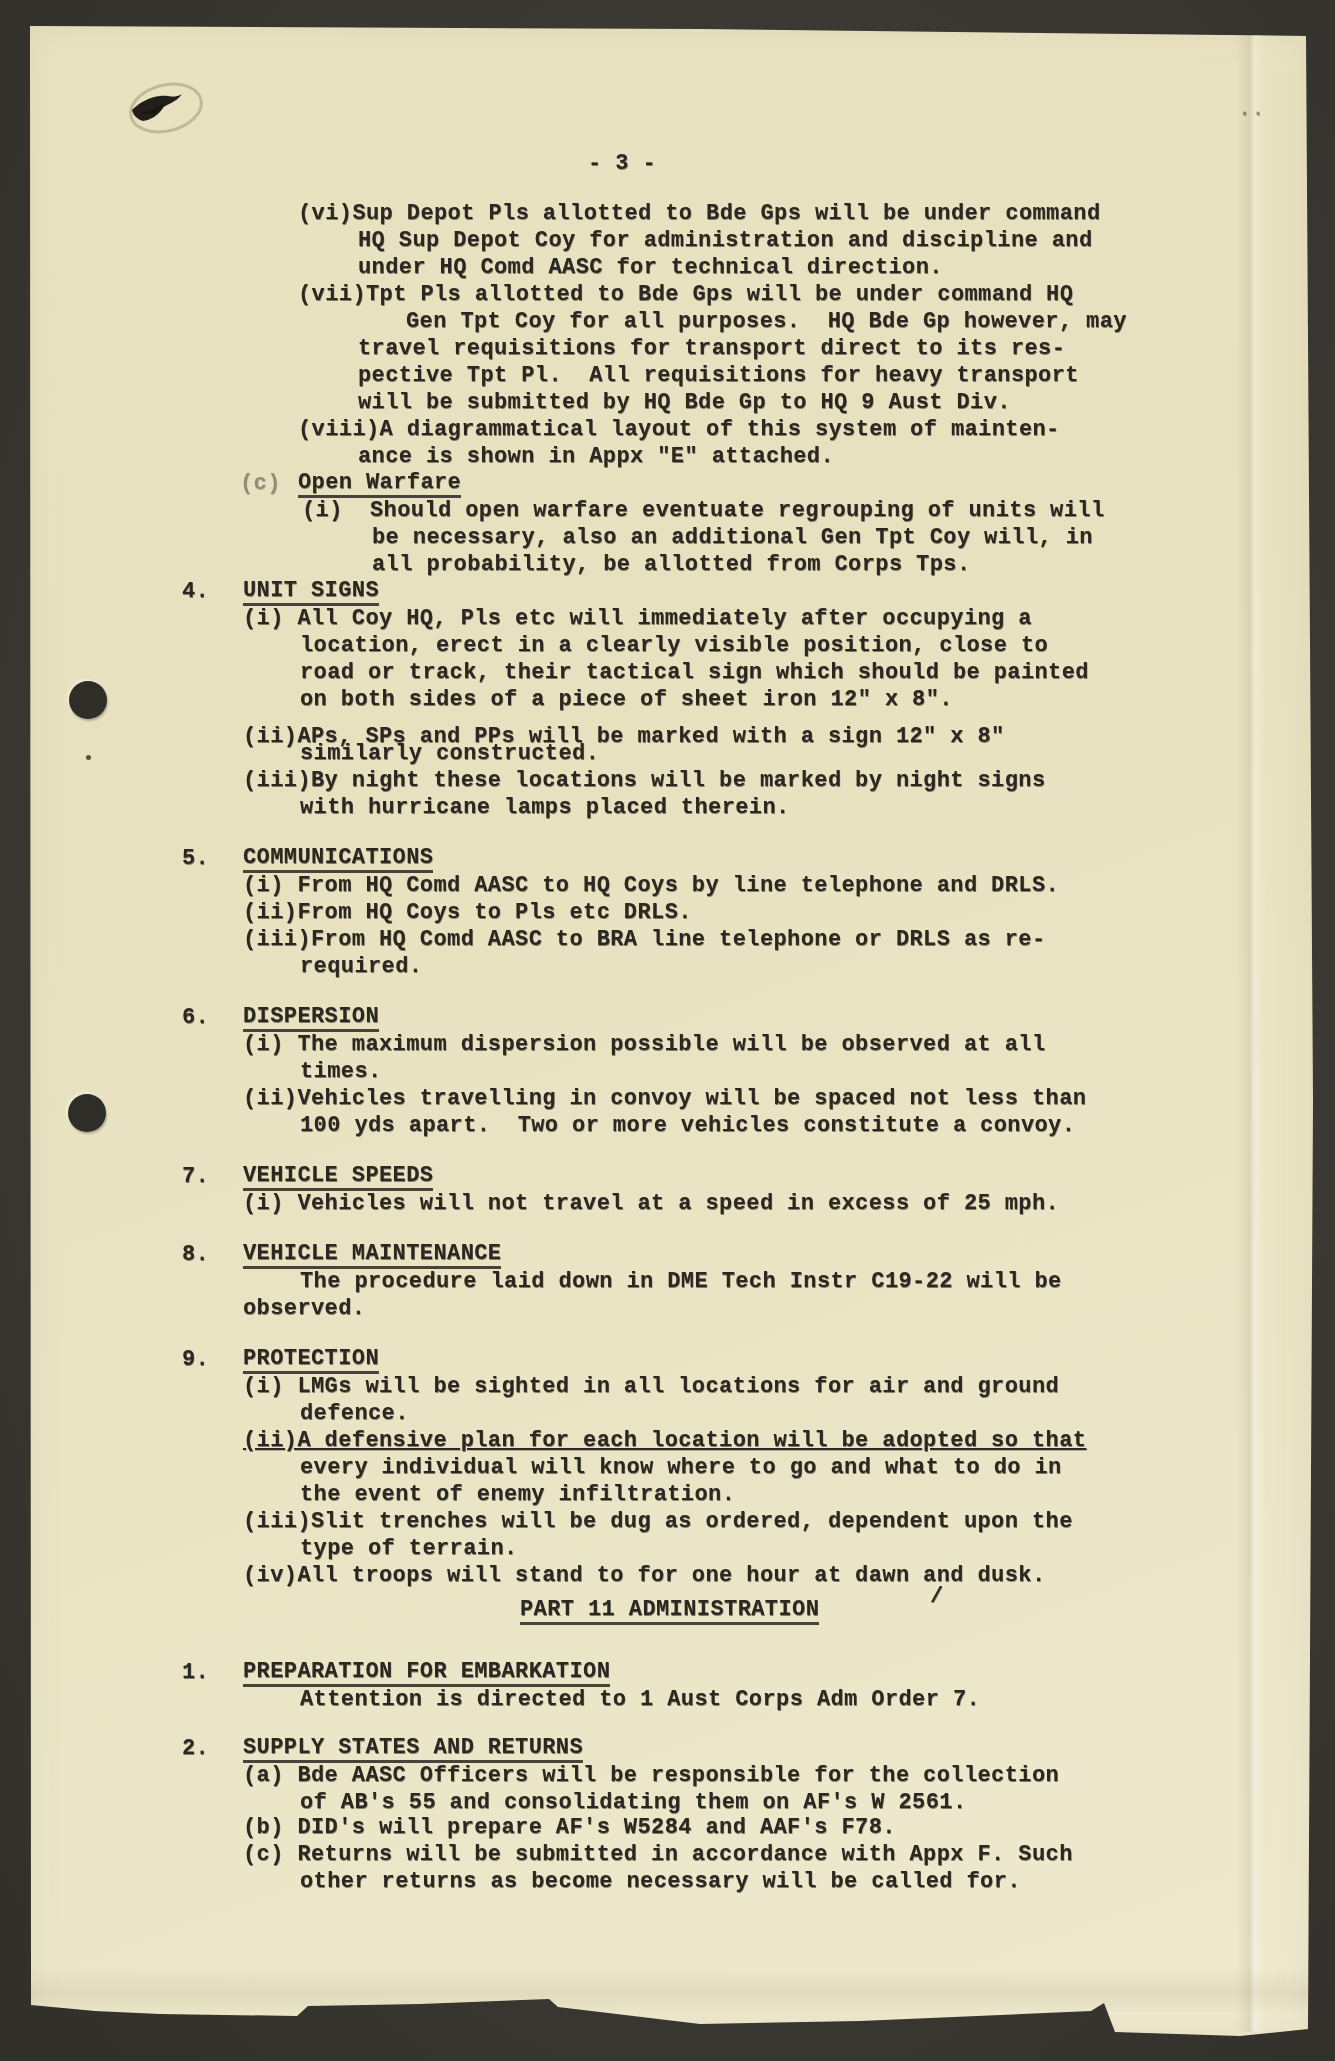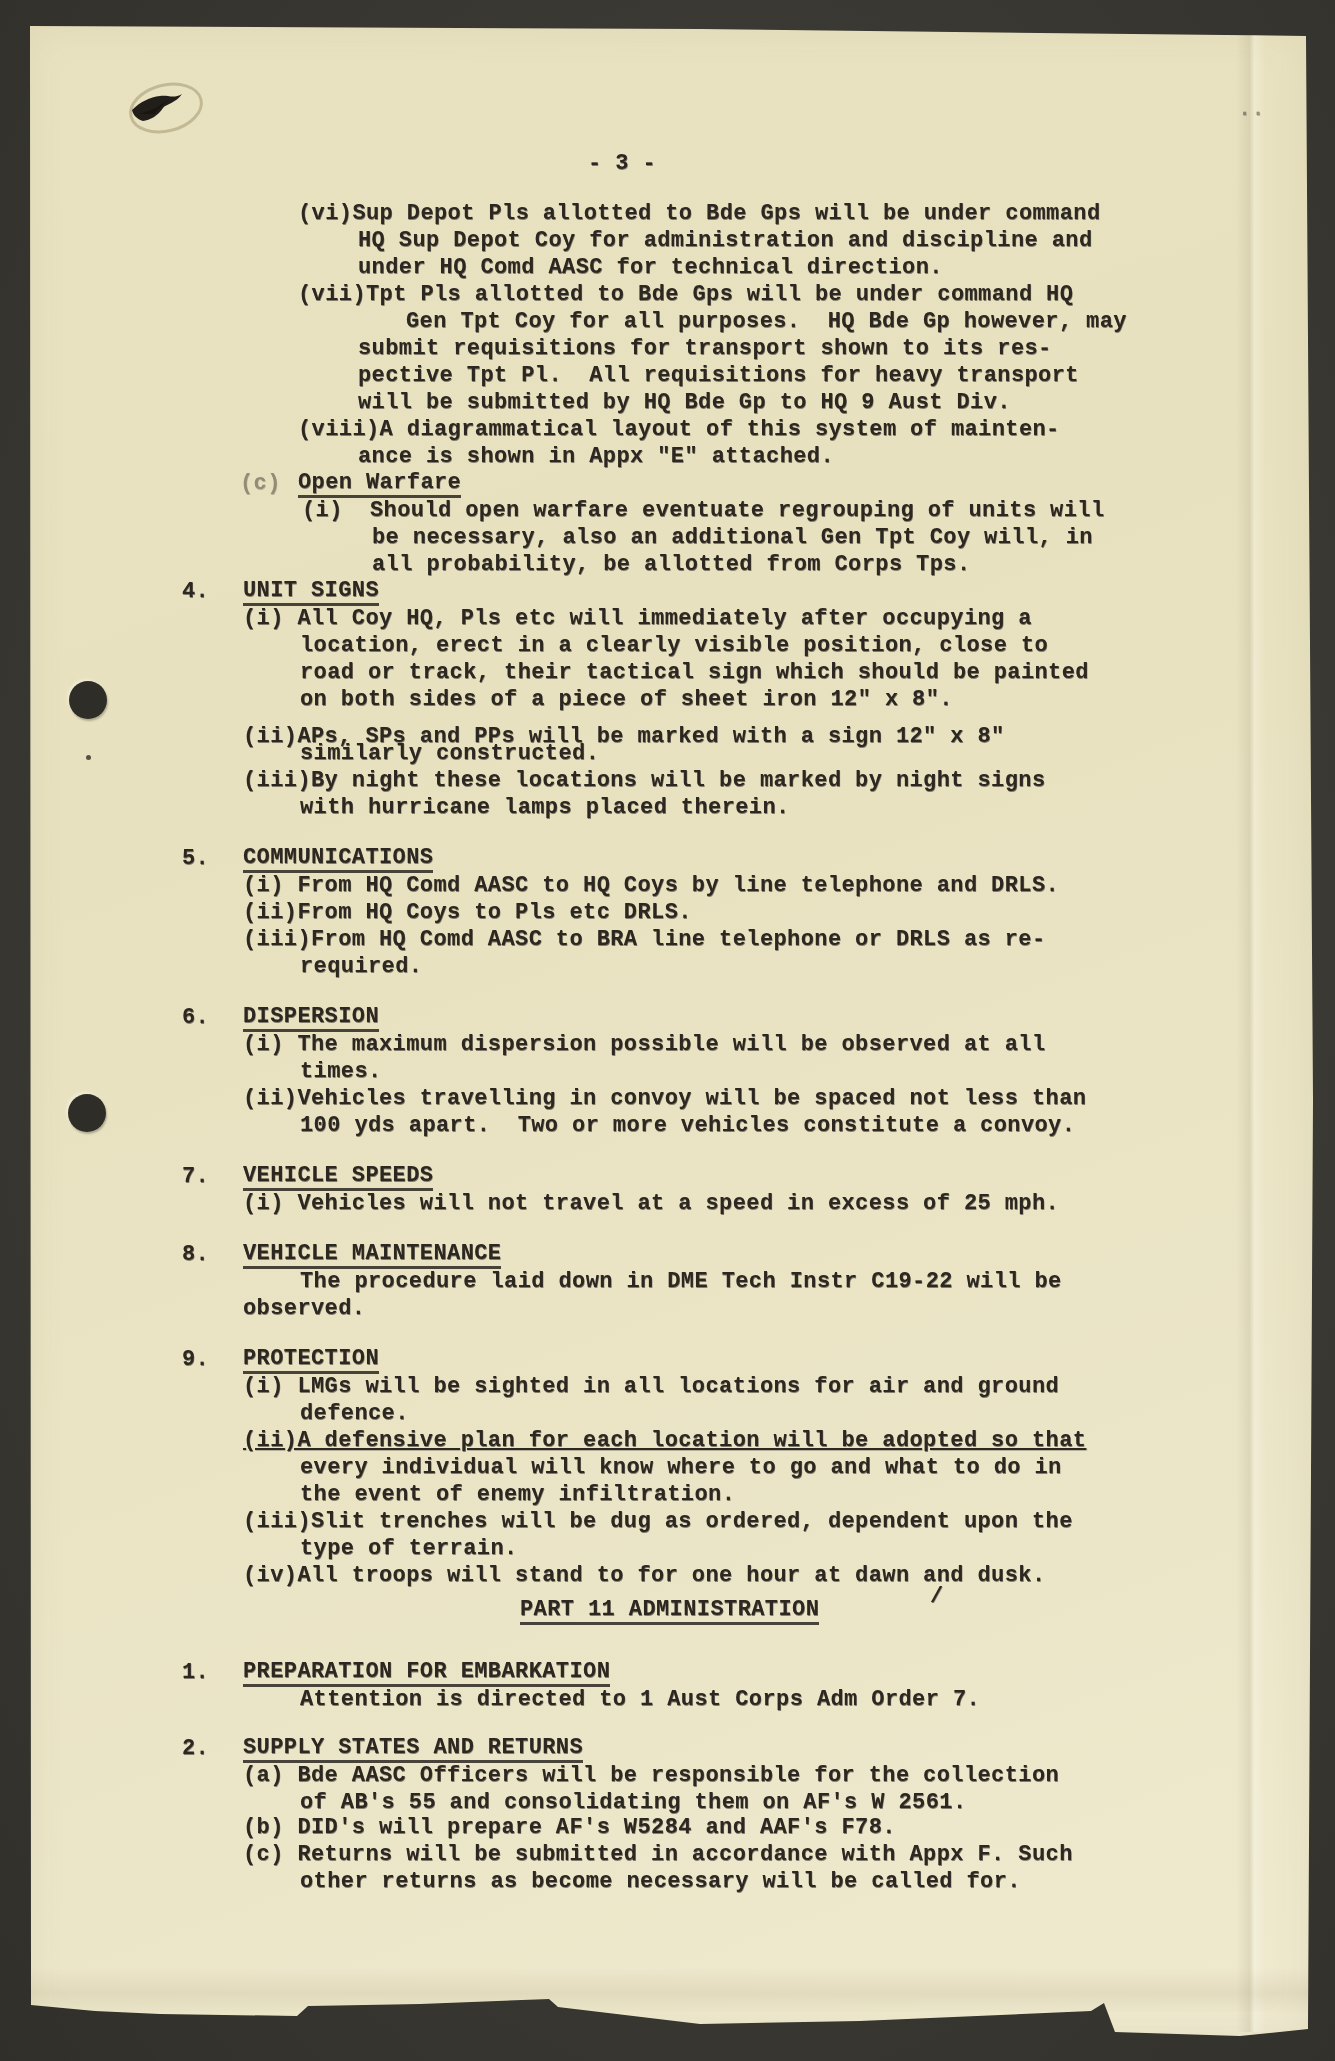--- a/index.html
+++ b/index.html
@@ -71,21 +71,21 @@
         <div class="tline" style="top: 254px;">
           <span class="" style="left: 358px;">under HQ Comd AASC for technical direction.</span>
         </div>
         <div class="tline" style="top: 281px;">
           <span class="" style="left: 298px;">(vii)Tpt Pls allotted to Bde Gps will be under command HQ</span>
         </div>
         <div class="tline" style="top: 308px;">
           <span class="" style="left: 358px; margin-left: 48px;">Gen Tpt Coy for all purposes.  HQ Bde Gp however, may</span>
         </div>
         <div class="tline" style="top: 335px;">
-          <span class="" style="left: 358px;">submit requisitions for transport shown to its res-</span>
+          <span class="" style="left: 358px;">travel requisitions for transport direct to its res-</span>
         </div>
         <div class="tline" style="top: 362px;">
           <span class="" style="left: 358px;">pective Tpt Pl.  All requisitions for heavy transport</span>
         </div>
         <div class="tline" style="top: 389px;">
           <span class="" style="left: 358px;">will be submitted by HQ Bde Gp to HQ 9 Aust Div.</span>
         </div>
         <div class="tline" style="top: 416px;">
           <span class="" style="left: 298px;">(viii)A diagrammatical layout of this system of mainten-</span>
         </div>

